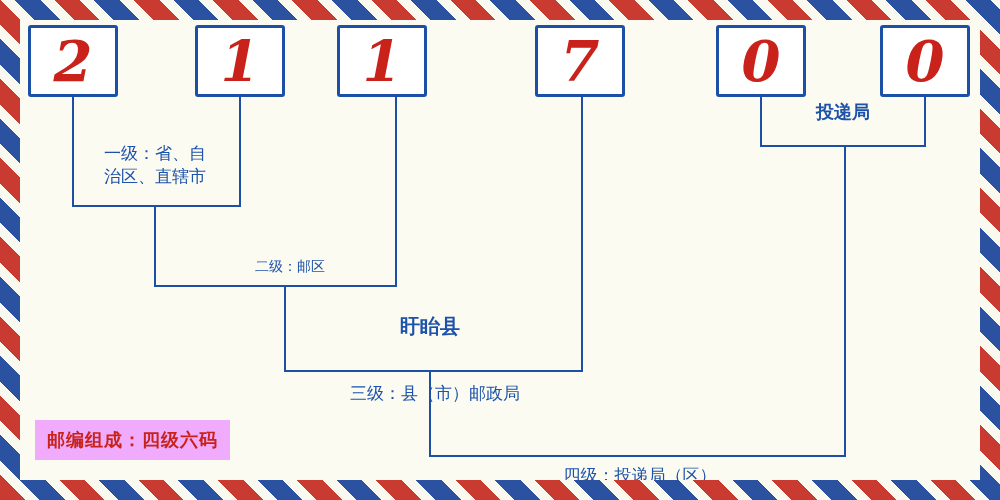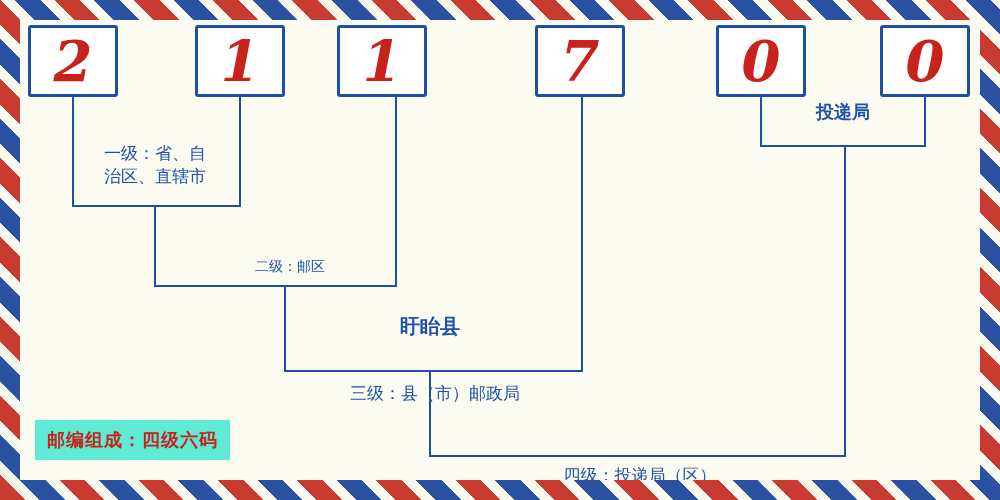--- a/index.html
+++ b/index.html
@@ -17,21 +17,21 @@
   }
   .digit {
     font-family:"DejaVu Serif", serif; font-style:italic; font-weight:700;
     font-size:56px; line-height:1; color:#c8221a;
   }
   .line { position:absolute; background:#1c4fa6; }
   .blue-text { position:absolute; color:#1d52aa; }
   .place { font-weight:700; }
   .center { text-align:center; }
   .note {
-    position:absolute; background:#5eead4; color:#c8221a;
+    position:absolute; background:#f0abfc; color:#c8221a;
     font-weight:700; font-size:18px; padding:8px 12px; letter-spacing:1px;
   }
 </style>
 </head>
 <body>
 
 <div class="frame">
   <div class="canvas">
 
     <div class="digit-box" style="left:8px;">

